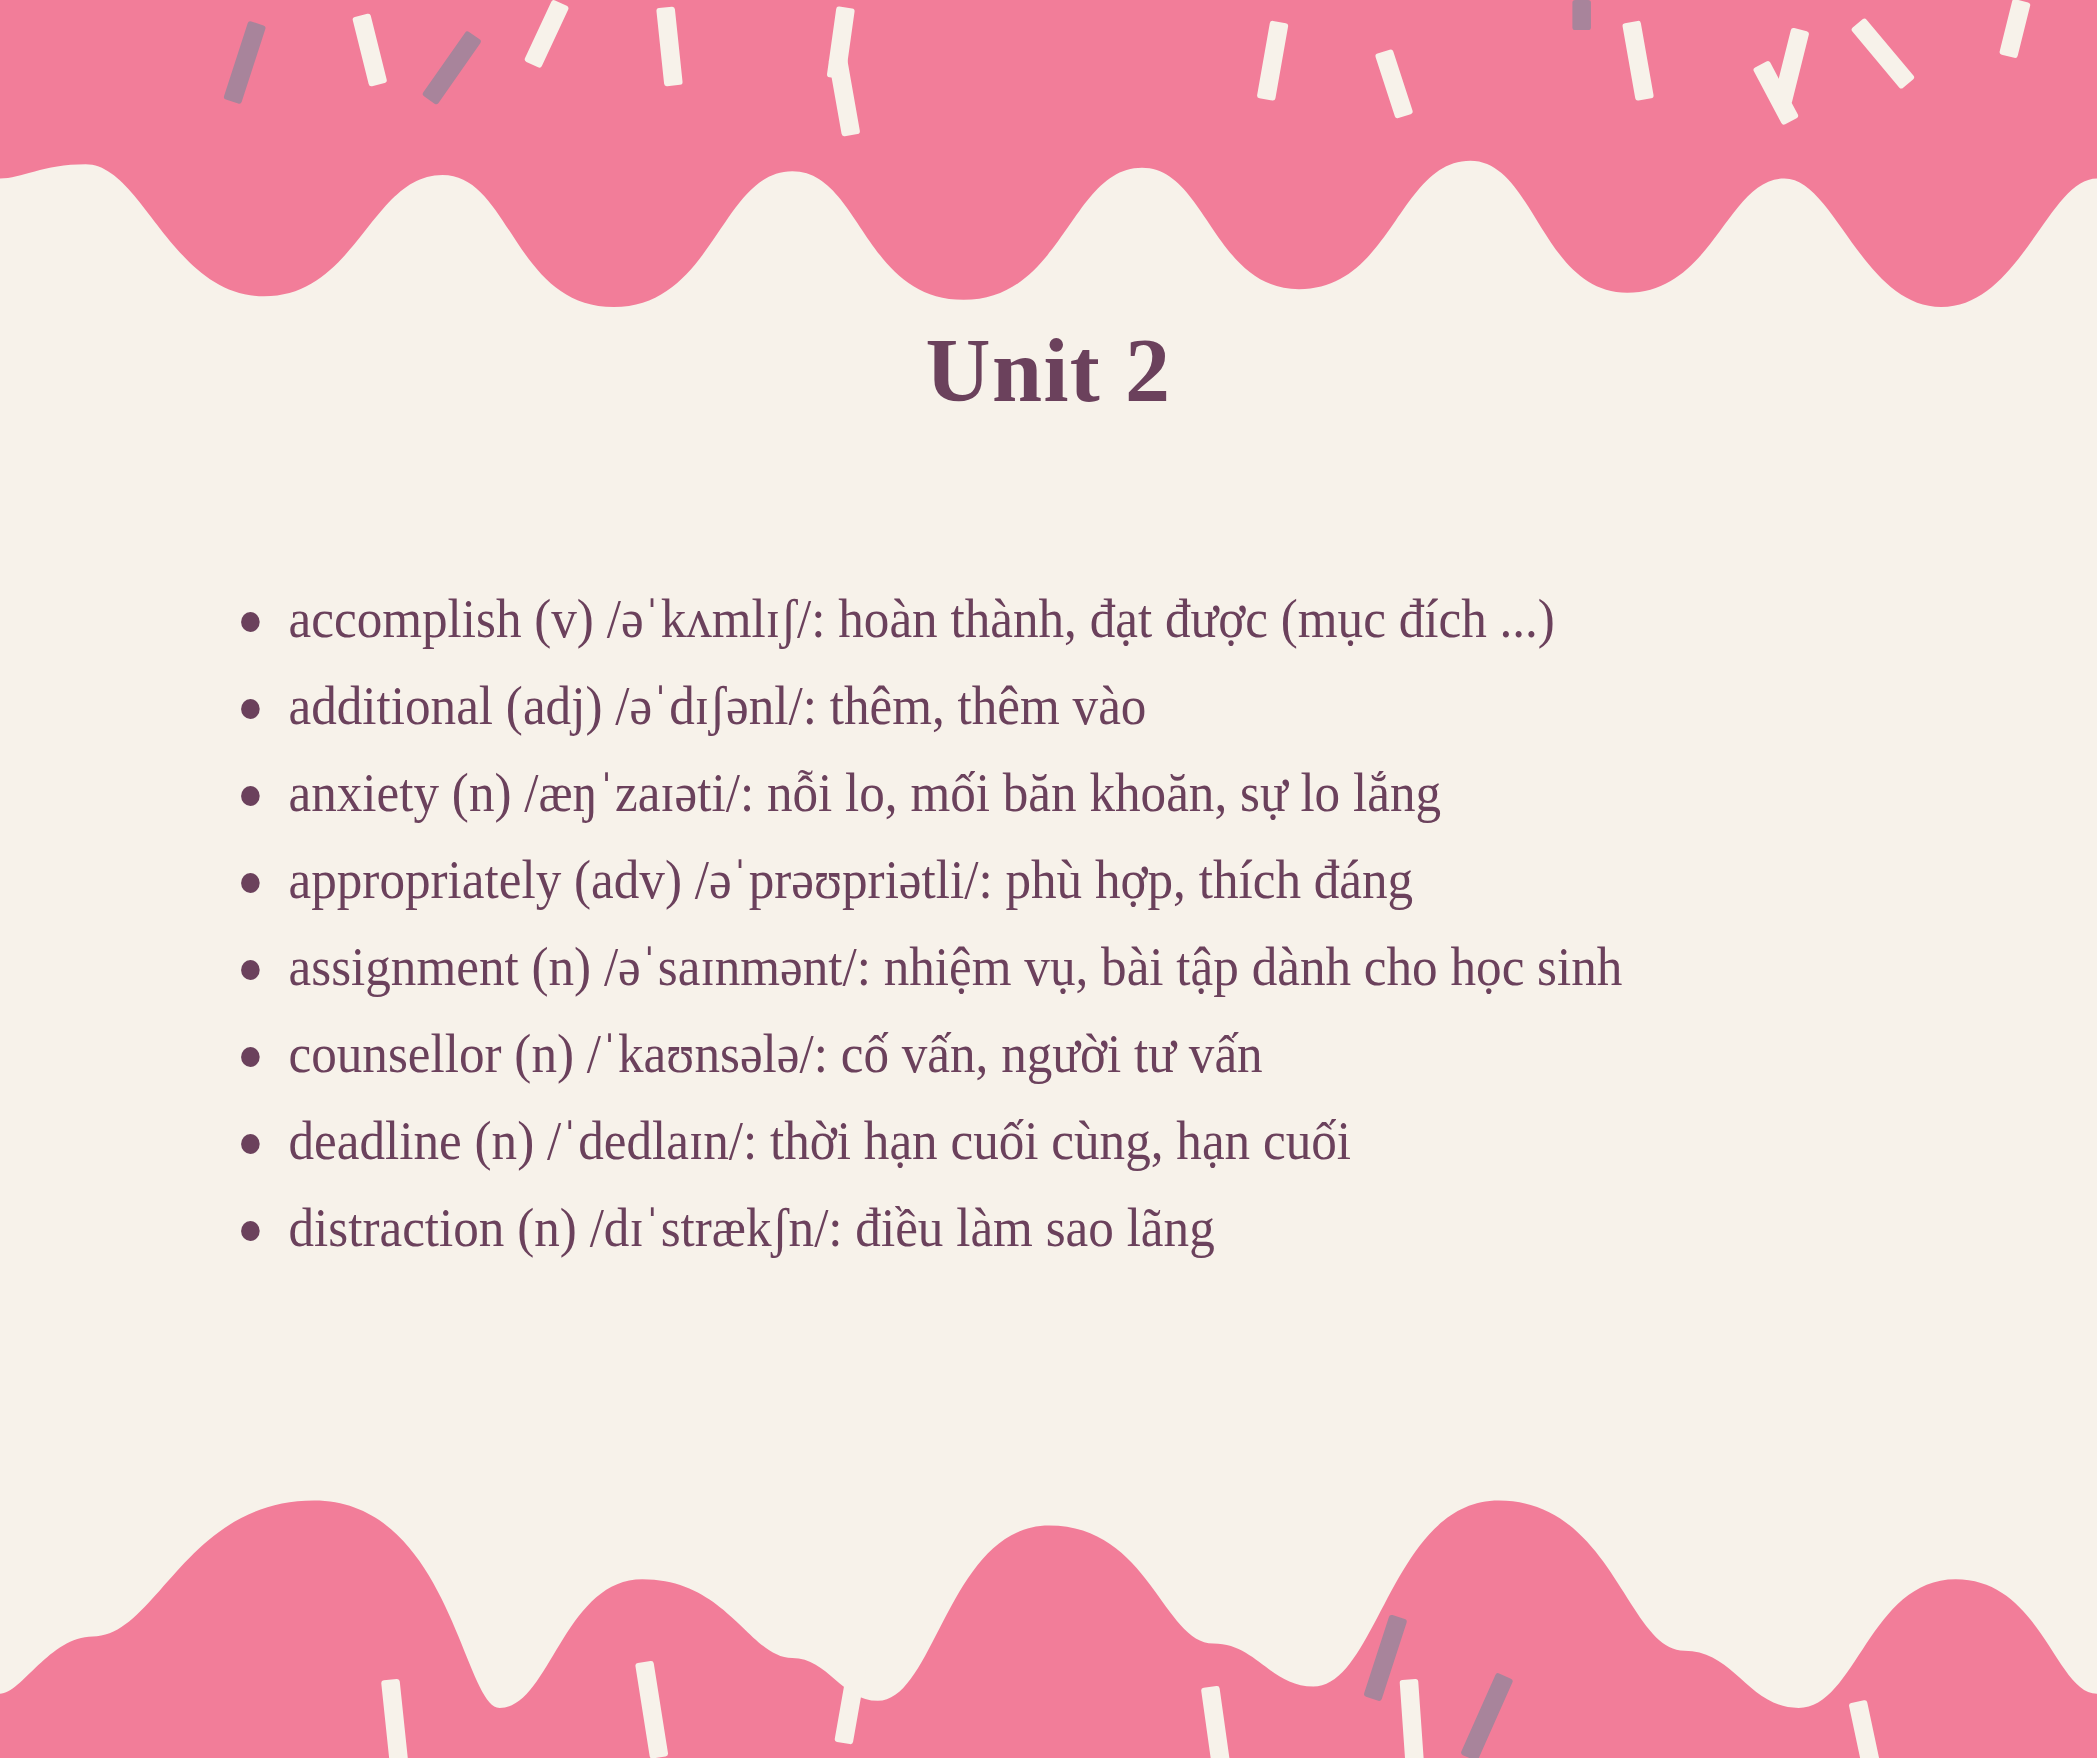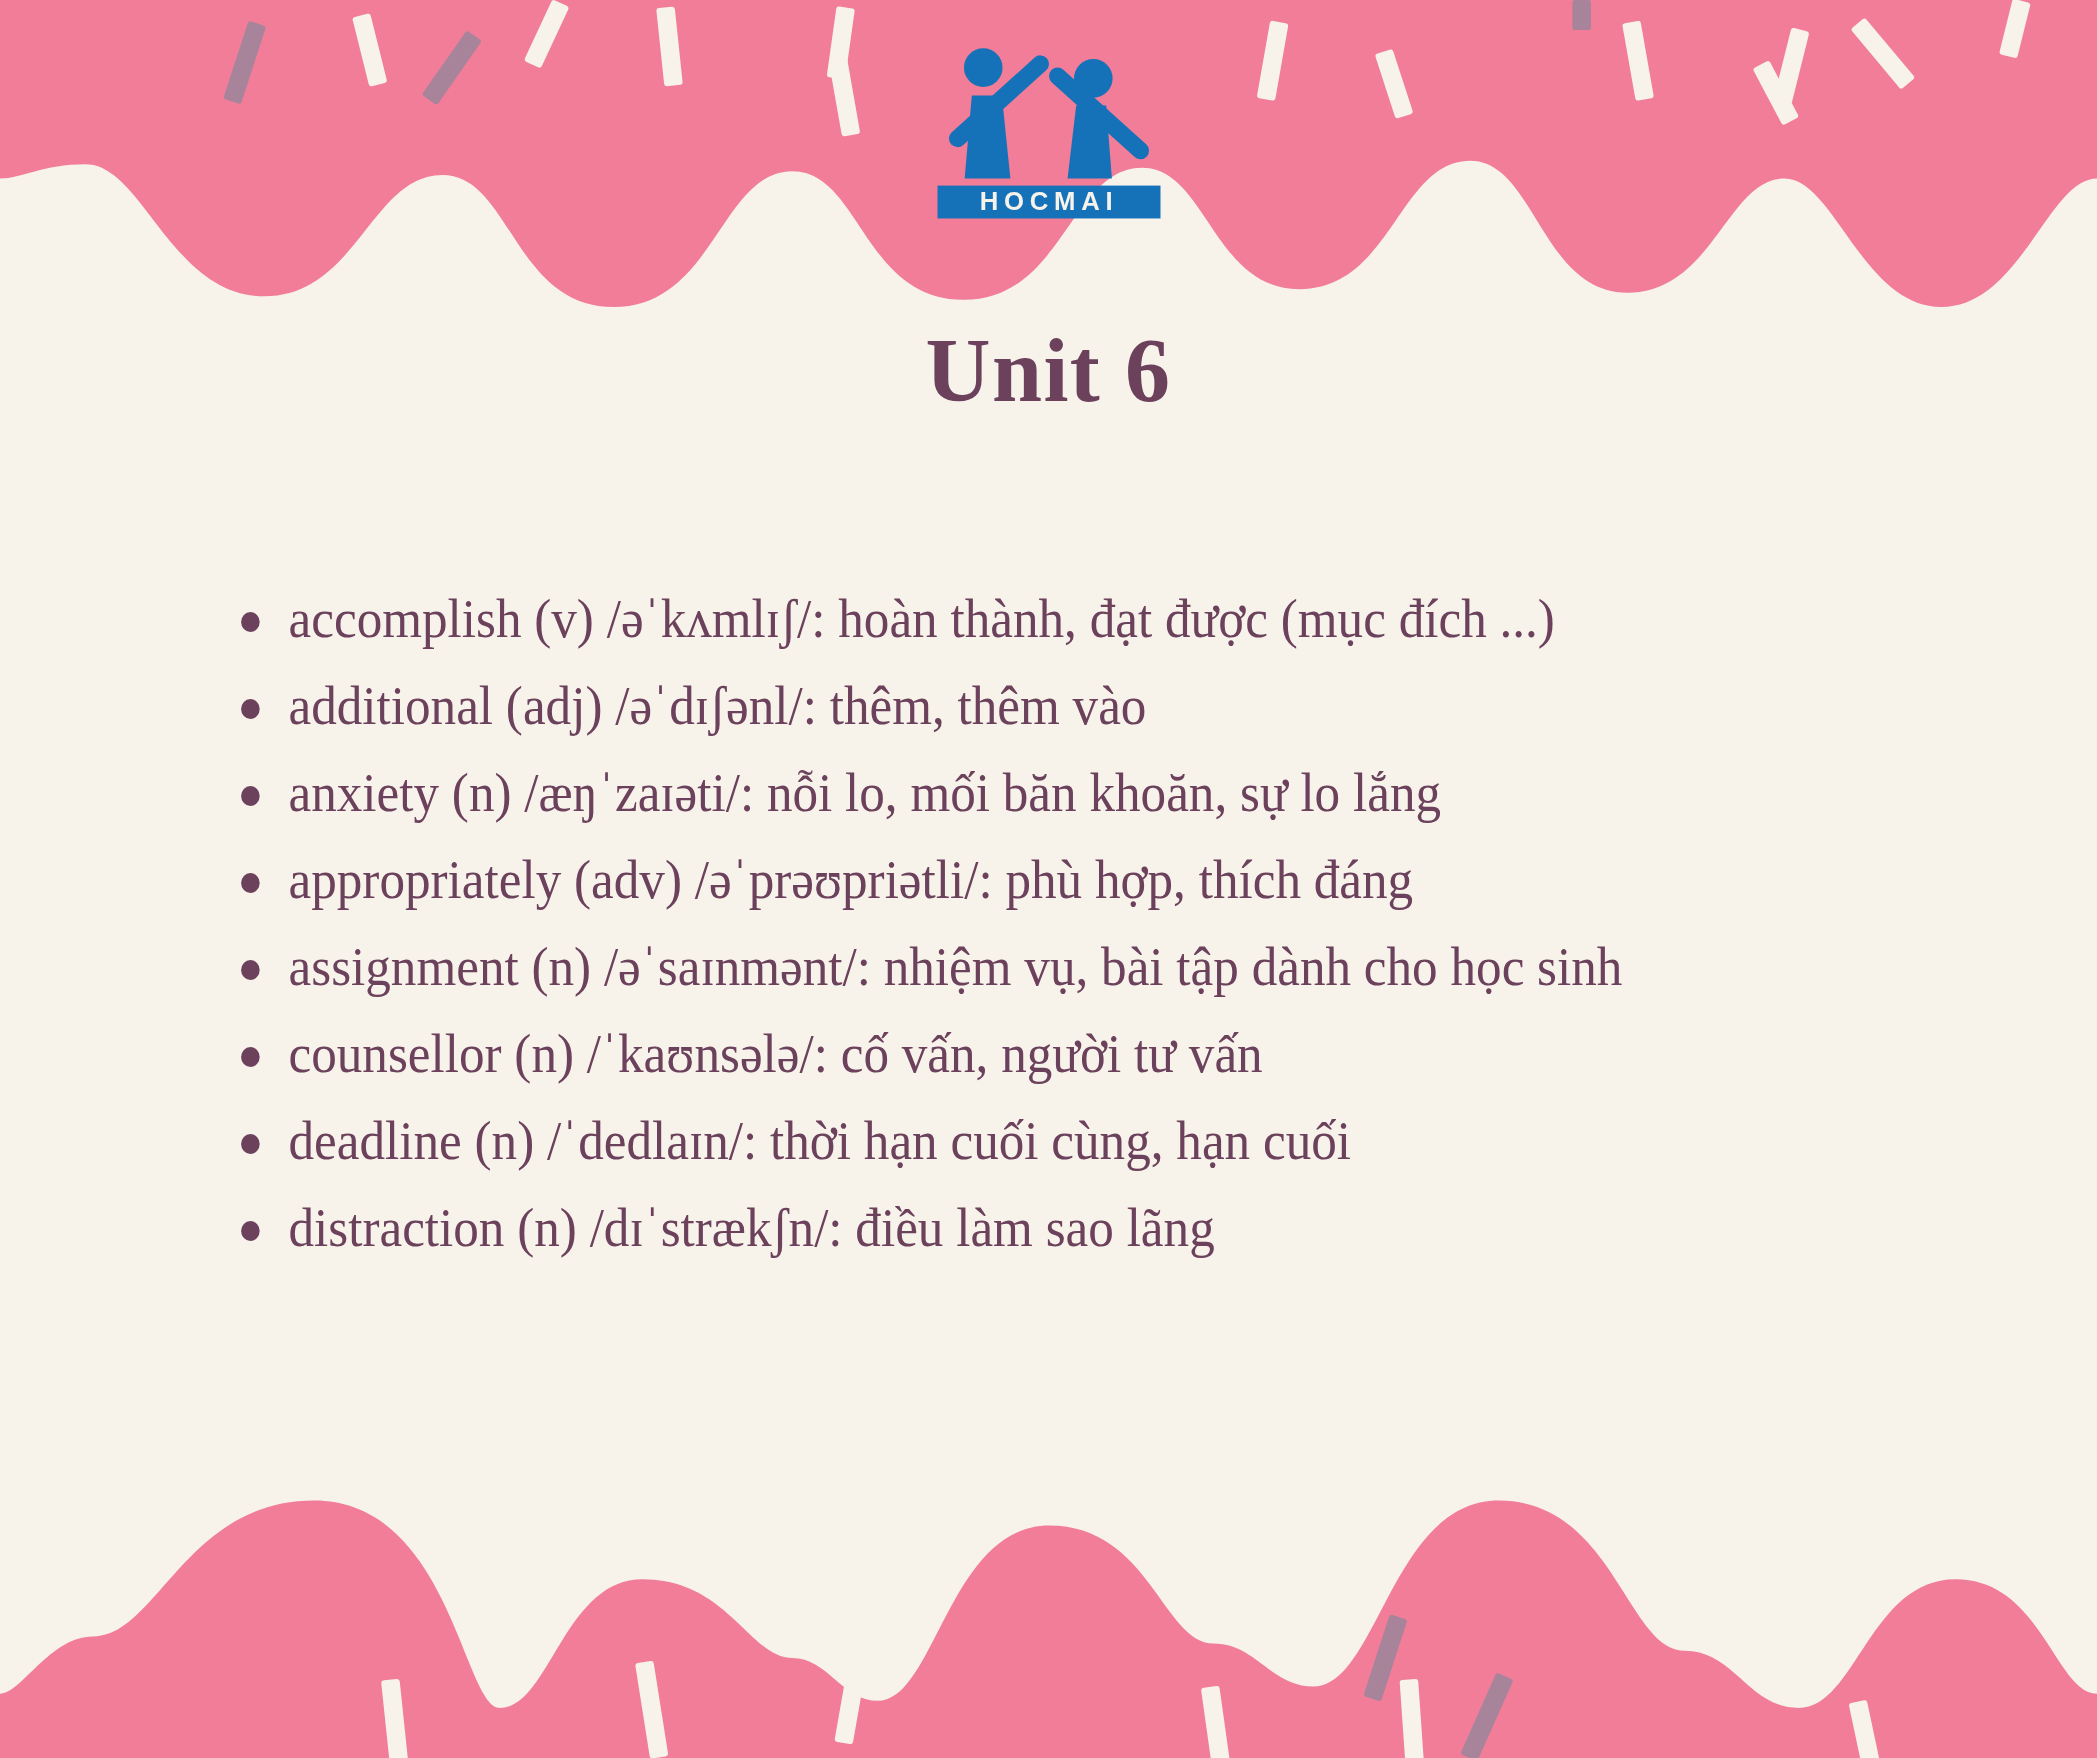--- a/index.html
+++ b/index.html
@@ -131,41 +131,22 @@
         <rect x="2203" y="0" width="26" height="42" rx="4" fill="#A8849B"></rect>
         <rect x="2282" y="30" width="26" height="110" rx="4" fill="#F7F2EA" transform="rotate(-10 2295 85)"></rect>
         <rect x="2475" y="85" width="26" height="90" rx="4" fill="#F7F2EA" transform="rotate(-28 2488 130)"></rect>
         <rect x="2497" y="40" width="26" height="105" rx="4" fill="#F7F2EA" transform="rotate(14 2510 92)"></rect>
         <rect x="2625" y="20" width="26" height="110" rx="4" fill="#F7F2EA" transform="rotate(-40 2638 75)"></rect>
         <rect x="2810" y="0" width="26" height="80" rx="4" fill="#F7F2EA" transform="rotate(14 2823 40)"></rect>
       </g>
     </svg>
   </div>
 
-  <div class="logo-wrap">
-    <svg viewBox="0 0 340 330" xmlns="http://www.w3.org/2000/svg">
 
-      <circle cx="78" cy="33" r="27" fill="#1572B8"></circle>
-
-      <rect x="10" y="68" width="180" height="24" rx="12" fill="#1572B8" transform="rotate(-42 100 80)"></rect>
-
-      <path d="M62,72 L104,72 L116,188 L52,188 Z" fill="#1572B8"></path>
-
-      <circle cx="232" cy="48" r="27" fill="#1572B8"></circle>
-
-      <rect x="150" y="85" width="180" height="24" rx="12" fill="#1572B8" transform="rotate(42 240 97)"></rect>
-
-      <path d="M208,86 L250,86 L258,188 L196,188 Z" fill="#1572B8"></path>
-
-      <rect x="14" y="198" width="312" height="46" fill="#1572B8"></rect>
-      <text x="170" y="232" text-anchor="middle" fill="#F7F2EA" font-family="Liberation Sans, DejaVu Sans, sans-serif" font-size="36" font-weight="bold" letter-spacing="8">HOCMAI</text>
-    </svg>
-  </div>
-
-  <div class="title">Unit 6</div>
+  <div class="title">Unit 2</div>
 
   <ul class="vocab">
     <li class="vocab-item">accomplish (v) /əˈkʌmlɪʃ/: hoàn thành, đạt được (mục đích ...)</li>
     <li class="vocab-item">additional (adj) /əˈdɪʃənl/: thêm, thêm vào</li>
     <li class="vocab-item">anxiety (n) /æŋˈzaɪəti/: nỗi lo, mối băn khoăn, sự lo lắng</li>
     <li class="vocab-item">appropriately (adv) /əˈprəʊpriətli/: phù hợp, thích đáng</li>
     <li class="vocab-item">assignment (n) /əˈsaɪnmənt/: nhiệm vụ, bài tập dành cho học sinh</li>
     <li class="vocab-item">counsellor (n) /ˈkaʊnsələ/: cố vấn, người tư vấn</li>
     <li class="vocab-item">deadline (n) /ˈdedlaɪn/: thời hạn cuối cùng, hạn cuối</li>
     <li class="vocab-item">distraction (n) /dɪˈstrækʃn/: điều làm sao lãng</li>

